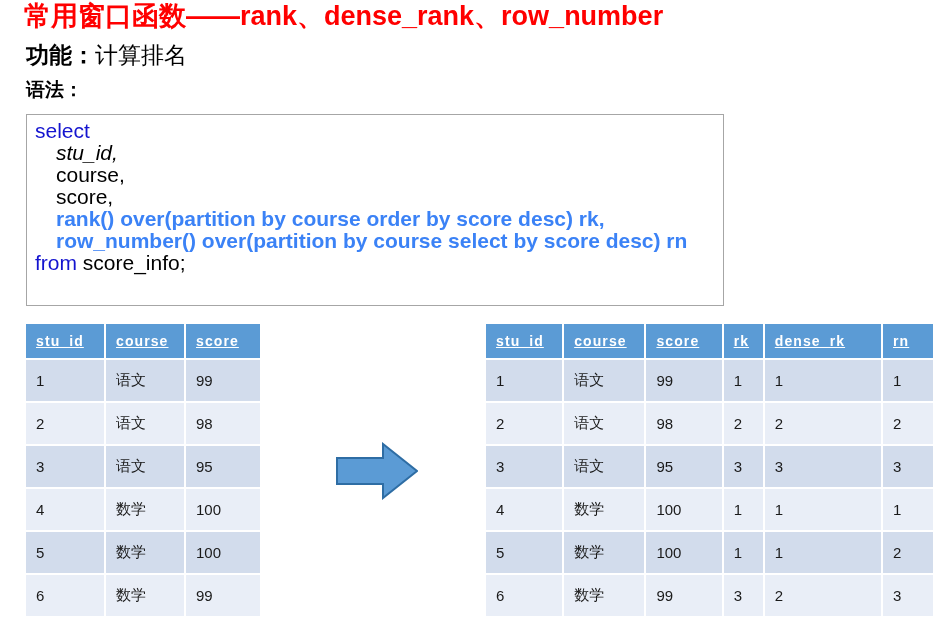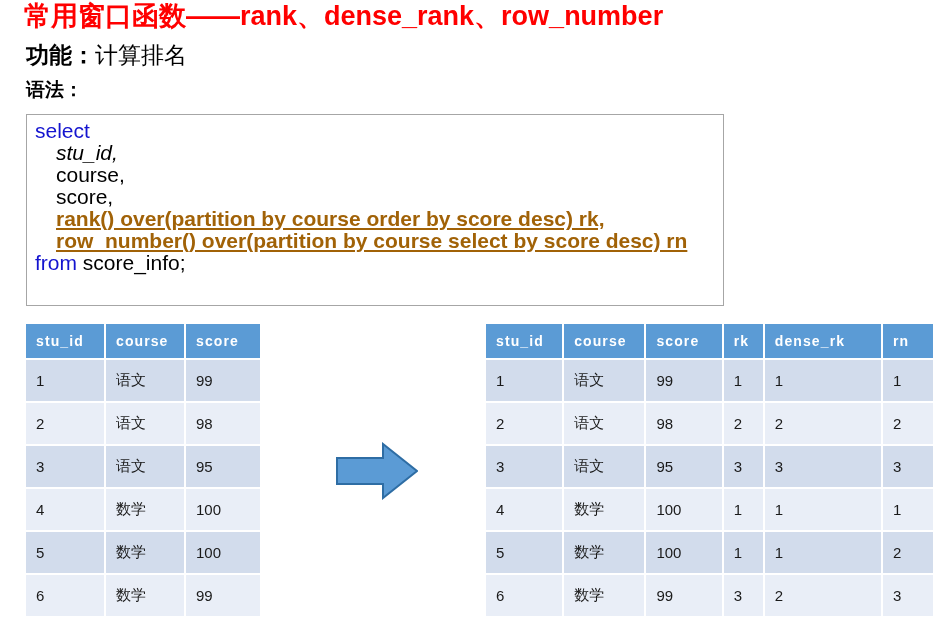--- a/index.html
+++ b/index.html
@@ -61,21 +61,21 @@
   }
   .code-line {
     font-family: "Liberation Sans", "DejaVu Sans", sans-serif;
     font-size: 21px;
     line-height: 22px;
     white-space: pre;
     color: #000000;
   }
   .code-line.kw { color: #1414cf; }
   .code-line.ital { font-style: italic; }
-  .code-line.red { color: #a16207; font-weight: bold; text-decoration: underline; }
+  .code-line.red { color: #3b82f6; font-weight: bold; }
   .code-line .kwin { color: #1414cf; }
   .code-line .blk { color: #000000; font-weight: normal; font-style: normal; }
   .indent { padding-left: 21px; }
 
   
   .data-table {
     position: absolute;
     border-collapse: separate;
     border-spacing: 2px 2px;
     font-size: 14px;
@@ -86,20 +86,21 @@
     color: #ffffff;
     font-weight: bold;
     font-size: 14px;
     letter-spacing: 1.1px;
     text-align: left;
     padding: 9px 10px;
     height: 19px;
     box-sizing: border-box;
     white-space: nowrap;
     font-family: "Liberation Sans", "DejaVu Sans", sans-serif;
+    text-decoration: underline;
   }
   .data-table td {
     padding: 11px 10px;
     height: 18px;
     box-sizing: border-box;
     color: #1a1a1a;
     font-size: 15px;
     white-space: nowrap;
     font-family: "Liberation Sans", "DejaVu Sans", sans-serif;
   }

